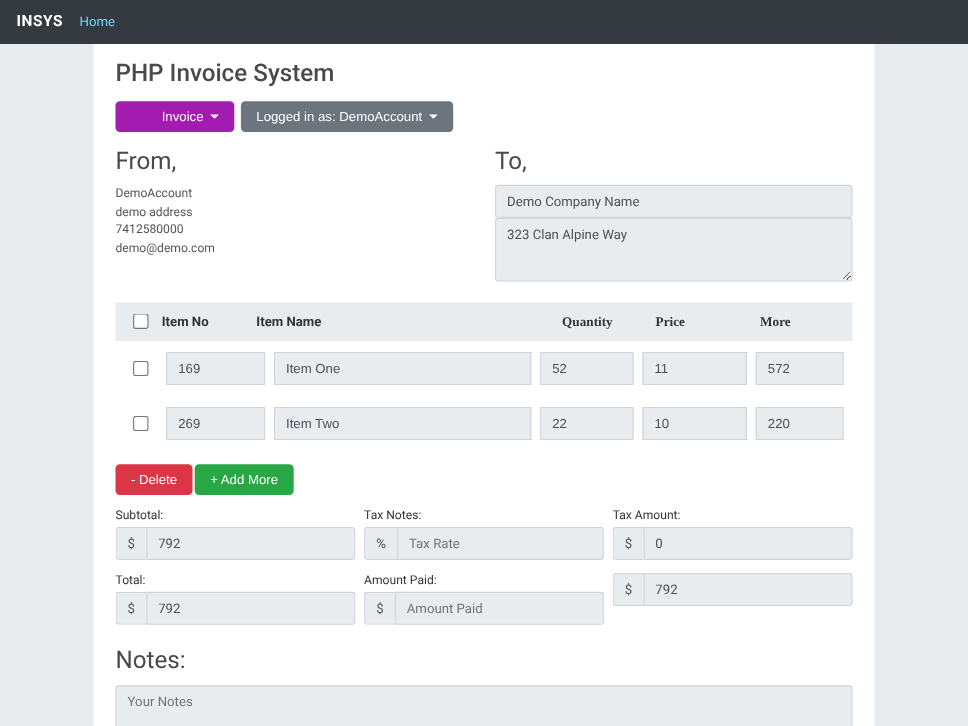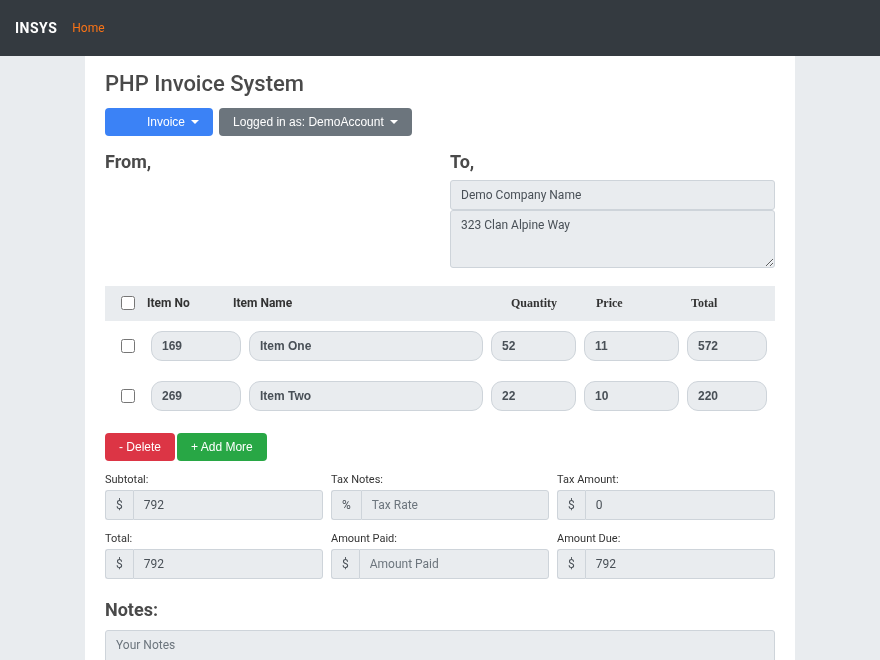--- a/index.html
+++ b/index.html
@@ -1,48 +1,48 @@
 <!DOCTYPE html>
 <html><head>
   <meta charset="utf-8">
   <style>
     * { box-sizing: border-box; margin: 0; padding: 0; }
     body { font-family: -apple-system, BlinkMacSystemFont, "Segoe UI", Roboto, sans-serif; background: #e9ecef; font-size: 13px; color: #333; }
-    .navbar { background: #343a40; height: 56px; display: flex; align-items: center; padding: 0 15px; }
+    .navbar { background: #343a40; height: 40px; display: flex; align-items: center; padding: 0 15px; }
     .navbar-brand { color: #fff; font-weight: 700; font-size: 14px; margin-right: 15px; text-decoration: none; letter-spacing: 0.5px; }
-    .nav-link { color: #f97316; font-size: 12px; text-decoration: none; text-align: right; }
+    .nav-link { color: #7dd3fc; font-size: 12px; text-decoration: none; text-align: right; }
     .container { max-width: 710px; margin: 0 auto; background: #fff; padding: 15px 20px 20px; }
     h1 { font-size: 22px; font-weight: 500; color: #4a4a4a; margin-bottom: 12px; }
     .btn-row { display: flex; gap: 6px; margin-bottom: 15px; }
     .btn { border: none; border-radius: 4px; cursor: pointer; font-size: 12px; padding: 7px 14px; display: inline-flex; align-items: center; }
-    .btn-primary { background: #3b82f6; color: #fff; padding-left: 42px; }
+    .btn-primary { background: #a21caf; color: #fff; padding-left: 42px; }
     .btn-secondary { background: #6c757d; color: #fff; }
     .btn-danger { background: #dc3545; color: #fff; }
     .btn-success { background: #28a745; color: #fff; }
     .caret { margin-left: 6px; width: 0; height: 0; border-left: 4px solid transparent; border-right: 4px solid transparent; border-top: 4px solid #fff; display: inline-block; }
     .row { display: flex; gap: 20px; }
     .col { flex: 1; }
-    h3 { font-size: 18px; font-weight: 700; color: #4a4a4a; margin-bottom: 8px; }
+    h3 { font-size: 22px; font-weight: 400; color: #4a4a4a; margin-bottom: 8px; }
     .from-info { font-size: 11px; color: #555; line-height: 1.5; }
     .form-control { width: 100%; background: #e9ecef; border: 1px solid #ced4da; border-radius: 3px; padding: 7px 10px; font-size: 12px; color: #495057; font-family: inherit; }
     .form-control::placeholder { color: #6c757d; }
     textarea.form-control { resize: vertical; }
     .to-group input { margin-bottom: 0; }
     .table-wrap { margin-top: 15px; }
     .thead { display: flex; background: #e9ecef; padding: 10px 8px; font-weight: 700; font-size: 12px; }
     .trow { display: flex; padding: 10px 8px; align-items: center; gap: 8px; }
     .c-chk { width: 30px; display: flex; justify-content: center; }
     .c-no { width: 90px; }
     .c-name { flex: 1; }
     .c-qty { width: 85px; }
     .c-price { width: 95px; }
     .c-total { width: 80px; }
     .thead .c-no { padding-left: 4px; }
     .thead .c-qty, .thead .c-price, .thead .c-total { padding-left: 4px; font-family: Liberation Serif, serif; }
-    .trow input[type="text"] { background: #e9ecef; border: 1px solid #ced4da; border-radius: 11px; padding: 7px 10px; font-size: 12px; width: 100%; color: #495057; font-weight: bold; }
+    .trow input[type="text"] { background: #e9ecef; border: 1px solid #ced4da; border-radius: 0; padding: 7px 10px; font-size: 12px; width: 100%; color: #495057; }
     input[type="checkbox"] { width: 14px; height: 14px; cursor: pointer; }
     .action-btns { display: flex; gap: 2px; margin: 12px 0; }
     .totals { display: flex; gap: 8px; margin-top: 10px; }
     .totals .col { flex: 1; }
     .fg { margin-bottom: 12px; }
     .fg label { display: block; font-size: 11px; margin-bottom: 4px; color: #333; }
     .input-group { display: flex; }
     .input-group-text { background: #e9ecef; border: 1px solid #ced4da; border-right: none; border-radius: 3px 0 0 3px; padding: 7px 10px; font-size: 12px; color: #495057; display: flex; align-items: center; }
     .input-group input { border-radius: 0 3px 3px 0; }
     .notes-section h3 { margin-top: 8px; margin-bottom: 10px; }
@@ -65,38 +65,44 @@
     </button>
     <button class="btn btn-secondary">
       <span>Logged in as: DemoAccount</span>
       <span class="caret"></span>
     </button>
   </div>
 
   <div class="row">
     <div class="col">
       <h3>From,</h3>
+      <div class="from-info">
+        <div>DemoAccount</div>
+        <div>demo address</div>
+        <div>7412580000</div>
+        <div>demo@demo.com</div>
+      </div>
     </div>
     <div class="col to-group">
       <h3>To,</h3>
       <input type="text" class="form-control" value="Demo Company Name" style="">
       <textarea class="form-control" rows="3" style="">323 Clan Alpine Way</textarea>
     </div>
   </div>
 
   <div class="table-wrap">
     <div class="thead">
       <div class="c-chk">
         <input type="checkbox" style="">
       </div>
       <div class="c-no">Item No</div>
       <div class="c-name">Item Name</div>
       <div class="c-qty">Quantity</div>
       <div class="c-price">Price</div>
-      <div class="c-total">Total</div>
+      <div class="c-total">More</div>
     </div>
 
     <div class="trow">
       <div class="c-chk">
           <input type="checkbox" style="">
         </div>
       <div class="c-no"><input type="text" value="169" style=""></div>
       <div class="c-name"><input type="text" value="Item One" style=""></div>
       <div class="c-qty"><input type="text" value="52" style=""></div>
       <div class="c-price"><input type="text" value="11" style=""></div>
@@ -155,21 +161,20 @@
     </div>
     <div class="col">
       <div class="fg">
         <label>Tax Amount:</label>
         <div class="input-group">
           <span class="input-group-text">$</span>
           <input type="text" class="form-control" value="0" style="">
         </div>
       </div>
       <div class="fg">
-        <label>Amount Due:</label>
         <div class="input-group">
           <span class="input-group-text">$</span>
           <input type="text" class="form-control" value="792" style="">
         </div>
       </div>
     </div>
   </div>
 
   <div class="notes-section">
     <h3>Notes:</h3>

